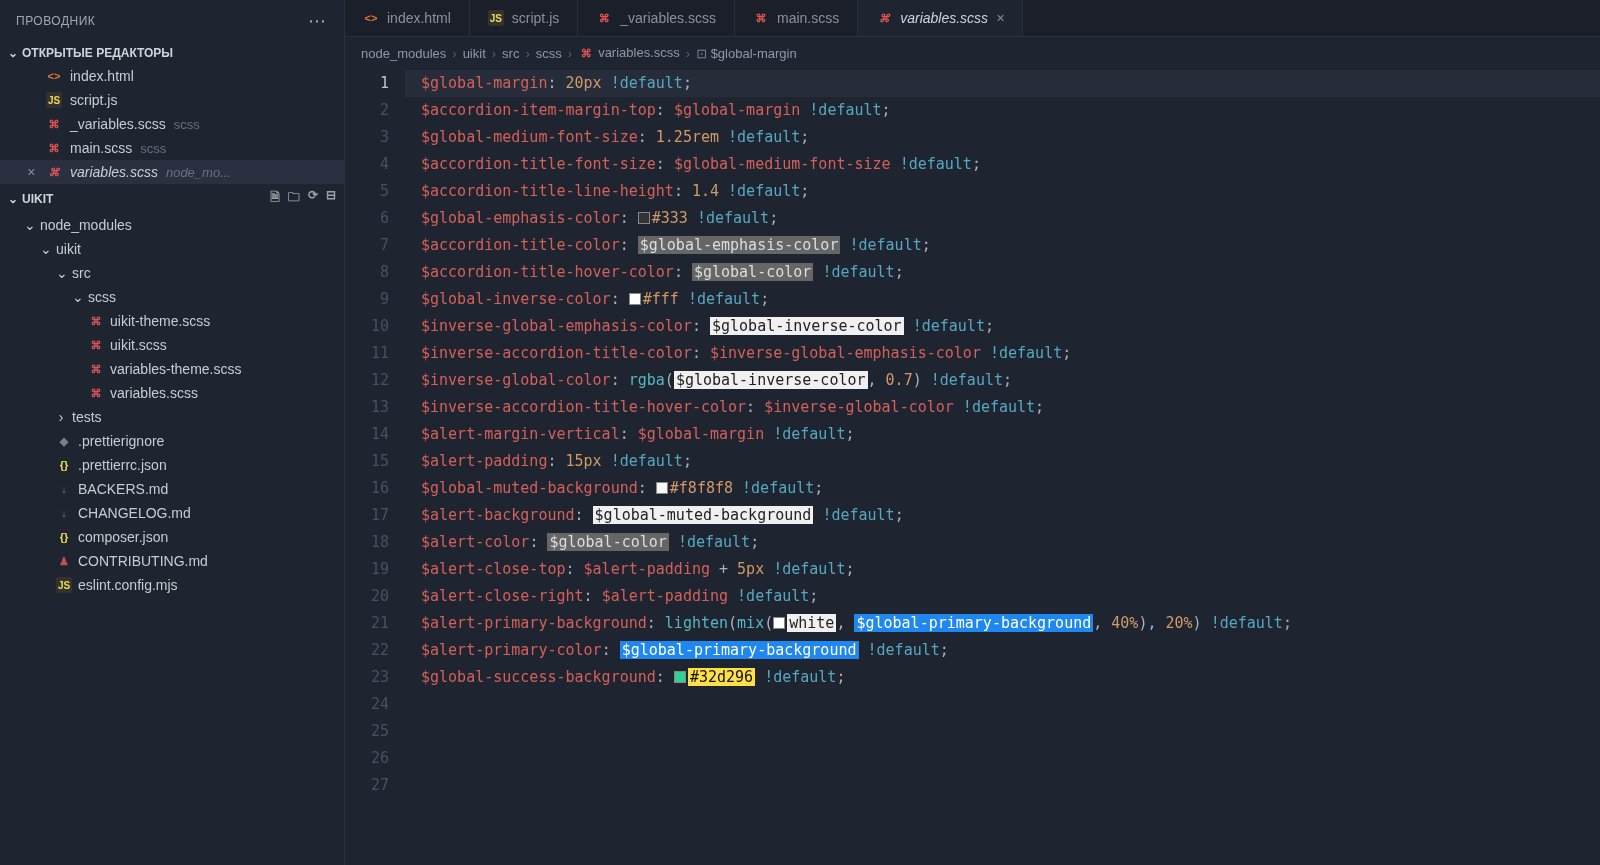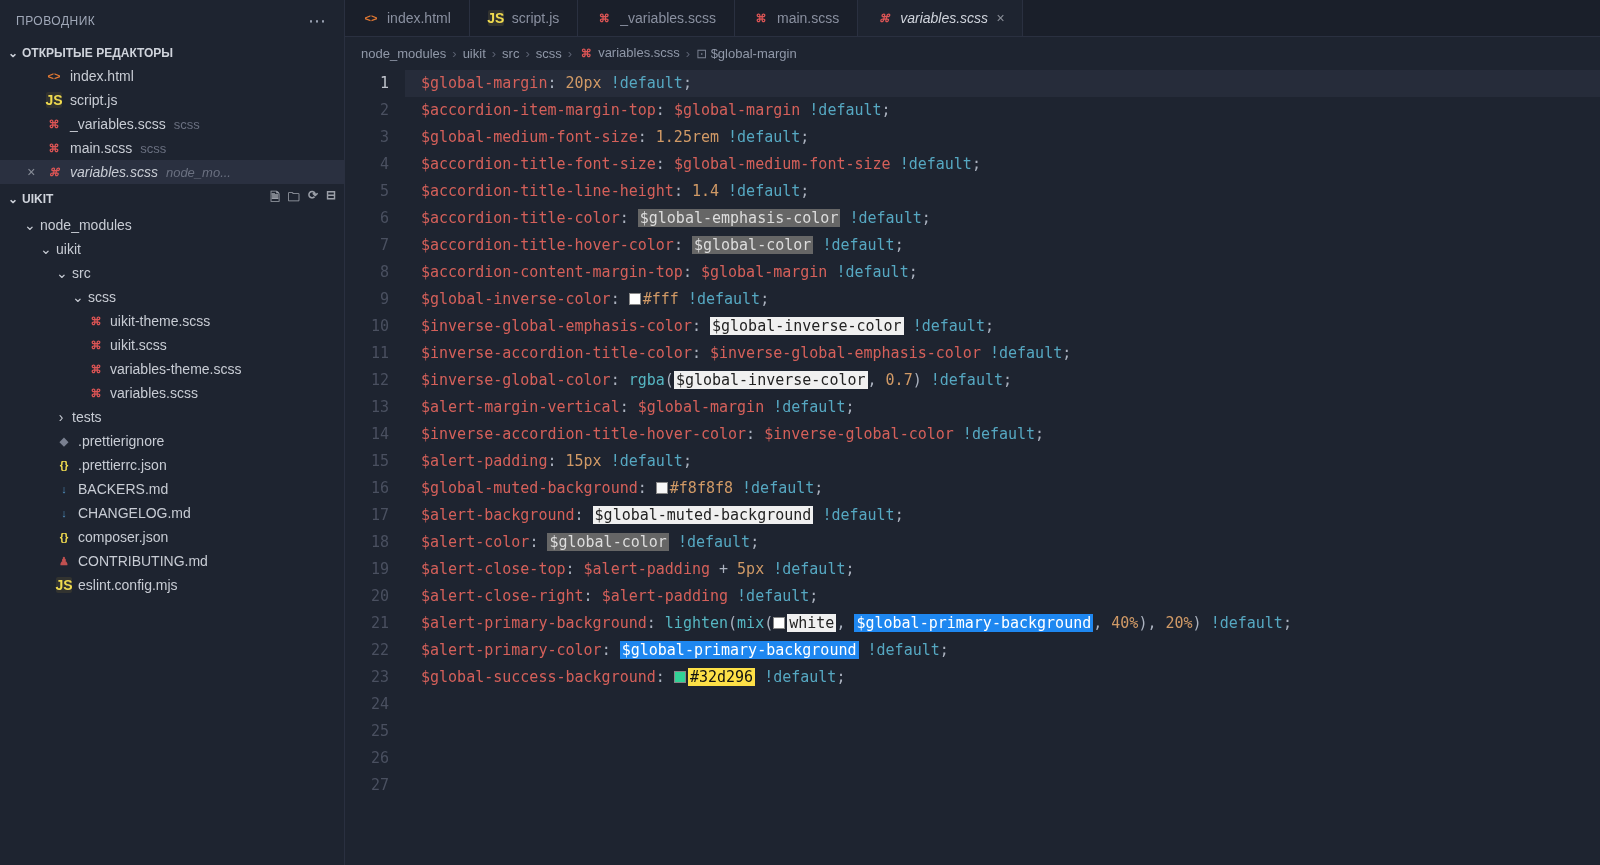--- a/index.html
+++ b/index.html
@@ -68,21 +68,21 @@
 .icon {
   width: 16px;
   height: 16px;
   display: inline-flex;
   align-items: center;
   justify-content: center;
   font-size: 11px;
   font-weight: bold;
 }
 .icon-html { color: #e37933; }
-.icon-js { color: #f0db4f; background: #323330; font-size: 14px; padding: 1px 0; border-radius: 2px; }
+.icon-js { color: #f0db4f; background: #323330; font-size: 10px; padding: 1px 0; border-radius: 2px; }
 .icon-scss { color: #d55; }
 .icon-json { color: #f0db4f; }
 .icon-md { color: #5090c0; }
 .icon-config { color: #7a8090; }
 .icon-contrib { color: #c05050; }
 .tree-item {
   display: flex;
   align-items: center;
   padding: 4px 8px;
   cursor: pointer;
@@ -360,29 +360,29 @@
         <div class="ln">25</div>
         <div class="ln">26</div>
         <div class="ln">27</div>
       </div>
     <div class="code" id="code">
         <div class="line current"><span class="tok-var">$global-margin</span><span class="tok-punc">: </span><span class="tok-num">20px</span><span class="tok-punc"> </span><span class="tok-def">!default</span><span class="tok-punc">;</span></div>
         <div class="line"><span class="tok-var">$accordion-item-margin-top</span><span class="tok-punc">: </span><span class="tok-var">$global-margin</span><span class="tok-punc"> </span><span class="tok-def">!default</span><span class="tok-punc">;</span></div>
         <div class="line"><span class="tok-var">$global-medium-font-size</span><span class="tok-punc">: </span><span class="tok-num">1.25rem</span><span class="tok-punc"> </span><span class="tok-def">!default</span><span class="tok-punc">;</span></div>
         <div class="line"><span class="tok-var">$accordion-title-font-size</span><span class="tok-punc">: </span><span class="tok-var">$global-medium-font-size</span><span class="tok-punc"> </span><span class="tok-def">!default</span><span class="tok-punc">;</span></div>
         <div class="line"><span class="tok-var">$accordion-title-line-height</span><span class="tok-punc">: </span><span class="tok-num">1.4</span><span class="tok-punc"> </span><span class="tok-def">!default</span><span class="tok-punc">;</span></div>
+        <div class="line"><span class="tok-var">$global-emphasis-color</span><span class="tok-punc">: </span><span class="colorbox" style="background: rgb(51, 51, 51);"></span><span class="tok-num">#333</span><span class="tok-punc"> </span><span class="tok-def">!default</span><span class="tok-punc">;</span></div>
         <div class="line"><span class="tok-var">$accordion-title-color</span><span class="tok-punc">: </span><span class="hl-gray">$global-emphasis-color</span><span class="tok-punc"> </span><span class="tok-def">!default</span><span class="tok-punc">;</span></div>
         <div class="line"><span class="tok-var">$accordion-title-hover-color</span><span class="tok-punc">: </span><span class="hl-gray">$global-color</span><span class="tok-punc"> </span><span class="tok-def">!default</span><span class="tok-punc">;</span></div>
-        <div class="line"><span class="tok-var">$accordion-content-margin-top</span><span class="tok-punc">: </span><span class="tok-var">$global-margin</span><span class="tok-punc"> </span><span class="tok-def">!default</span><span class="tok-punc">;</span></div>
         <div class="line"><span class="tok-var">$global-inverse-color</span><span class="tok-punc">: </span><span class="colorbox" style="background: rgb(255, 255, 255);"></span><span class="tok-num">#fff</span><span class="tok-punc"> </span><span class="tok-def">!default</span><span class="tok-punc">;</span></div>
         <div class="line"><span class="tok-var">$inverse-global-emphasis-color</span><span class="tok-punc">: </span><span class="hl-white">$global-inverse-color</span><span class="tok-punc"> </span><span class="tok-def">!default</span><span class="tok-punc">;</span></div>
         <div class="line"><span class="tok-var">$inverse-accordion-title-color</span><span class="tok-punc">: </span><span class="tok-var">$inverse-global-emphasis-color</span><span class="tok-punc"> </span><span class="tok-def">!default</span><span class="tok-punc">;</span></div>
         <div class="line"><span class="tok-var">$inverse-global-color</span><span class="tok-punc">: </span><span class="tok-func">rgba</span><span class="tok-punc">(</span><span class="hl-white">$global-inverse-color</span><span class="tok-punc">, </span><span class="tok-num">0.7</span><span class="tok-punc">) </span><span class="tok-def">!default</span><span class="tok-punc">;</span></div>
+        <div class="line"><span class="tok-var">$inverse-accordion-title-hover-color</span><span class="tok-punc">: </span><span class="tok-var">$inverse-global-color</span><span class="tok-punc"> </span><span class="tok-def">!default</span><span class="tok-punc">;</span></div>
         <div class="line"><span class="tok-var">$alert-margin-vertical</span><span class="tok-punc">: </span><span class="tok-var">$global-margin</span><span class="tok-punc"> </span><span class="tok-def">!default</span><span class="tok-punc">;</span></div>
-        <div class="line"><span class="tok-var">$inverse-accordion-title-hover-color</span><span class="tok-punc">: </span><span class="tok-var">$inverse-global-color</span><span class="tok-punc"> </span><span class="tok-def">!default</span><span class="tok-punc">;</span></div>
         <div class="line"><span class="tok-var">$alert-padding</span><span class="tok-punc">: </span><span class="tok-num">15px</span><span class="tok-punc"> </span><span class="tok-def">!default</span><span class="tok-punc">;</span></div>
         <div class="line"><span class="tok-var">$global-muted-background</span><span class="tok-punc">: </span><span class="colorbox" style="background: rgb(248, 248, 248);"></span><span class="tok-num">#f8f8f8</span><span class="tok-punc"> </span><span class="tok-def">!default</span><span class="tok-punc">;</span></div>
         <div class="line"><span class="tok-var">$alert-background</span><span class="tok-punc">: </span><span class="hl-white">$global-muted-background</span><span class="tok-punc"> </span><span class="tok-def">!default</span><span class="tok-punc">;</span></div>
         <div class="line"><span class="tok-var">$alert-color</span><span class="tok-punc">: </span><span class="hl-gray">$global-color</span><span class="tok-punc"> </span><span class="tok-def">!default</span><span class="tok-punc">;</span></div>
         <div class="line"><span class="tok-var">$alert-close-top</span><span class="tok-punc">: </span><span class="tok-var">$alert-padding</span><span class="tok-punc"> + </span><span class="tok-num">5px</span><span class="tok-punc"> </span><span class="tok-def">!default</span><span class="tok-punc">;</span></div>
         <div class="line"><span class="tok-var">$alert-close-right</span><span class="tok-punc">: </span><span class="tok-var">$alert-padding</span><span class="tok-punc"> </span><span class="tok-def">!default</span><span class="tok-punc">;</span></div>
         <div class="line"><span class="tok-var">$alert-primary-background</span><span class="tok-punc">: </span><span class="tok-func">lighten</span><span class="tok-punc">(</span><span class="tok-func">mix</span><span class="tok-punc">(</span><span class="colorbox" style="background: rgb(255, 255, 255);"></span><span class="hl-white">white</span><span class="tok-punc">, </span><span class="hl-blue">$global-primary-background</span><span class="tok-punc">, </span><span class="tok-num">40%</span><span class="tok-punc">), </span><span class="tok-num">20%</span><span class="tok-punc">) </span><span class="tok-def">!default</span><span class="tok-punc">;</span></div>
         <div class="line"><span class="tok-var">$alert-primary-color</span><span class="tok-punc">: </span><span class="hl-blue">$global-primary-background</span><span class="tok-punc"> </span><span class="tok-def">!default</span><span class="tok-punc">;</span></div>
         <div class="line"><span class="tok-var">$global-success-background</span><span class="tok-punc">: </span><span class="colorbox" style="background: rgb(50, 210, 150);"></span><span class="hl-green">#32d296</span><span class="tok-punc"> </span><span class="tok-def">!default</span><span class="tok-punc">;</span></div>
       </div>

